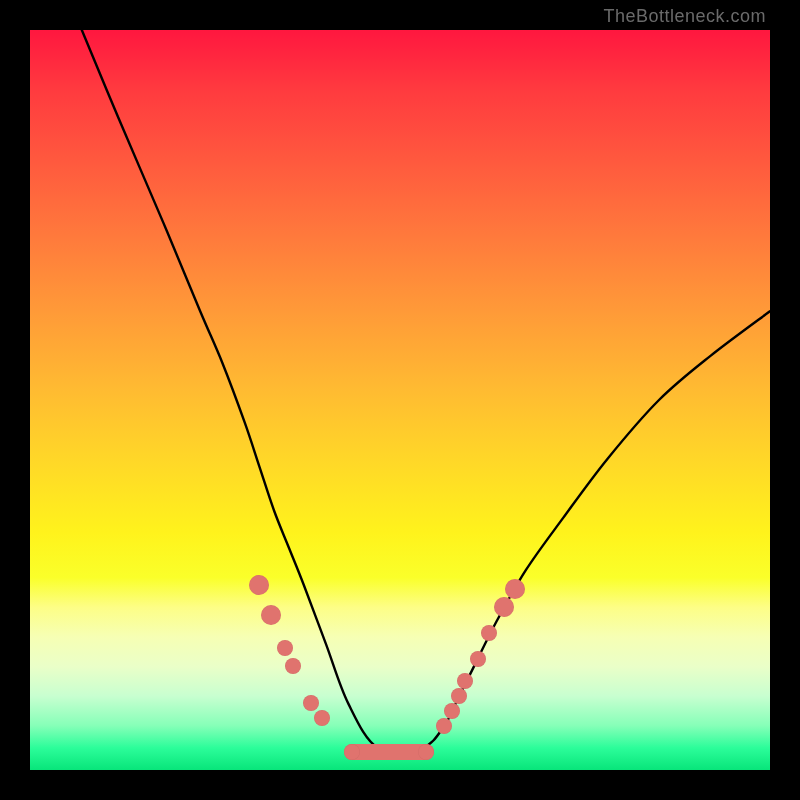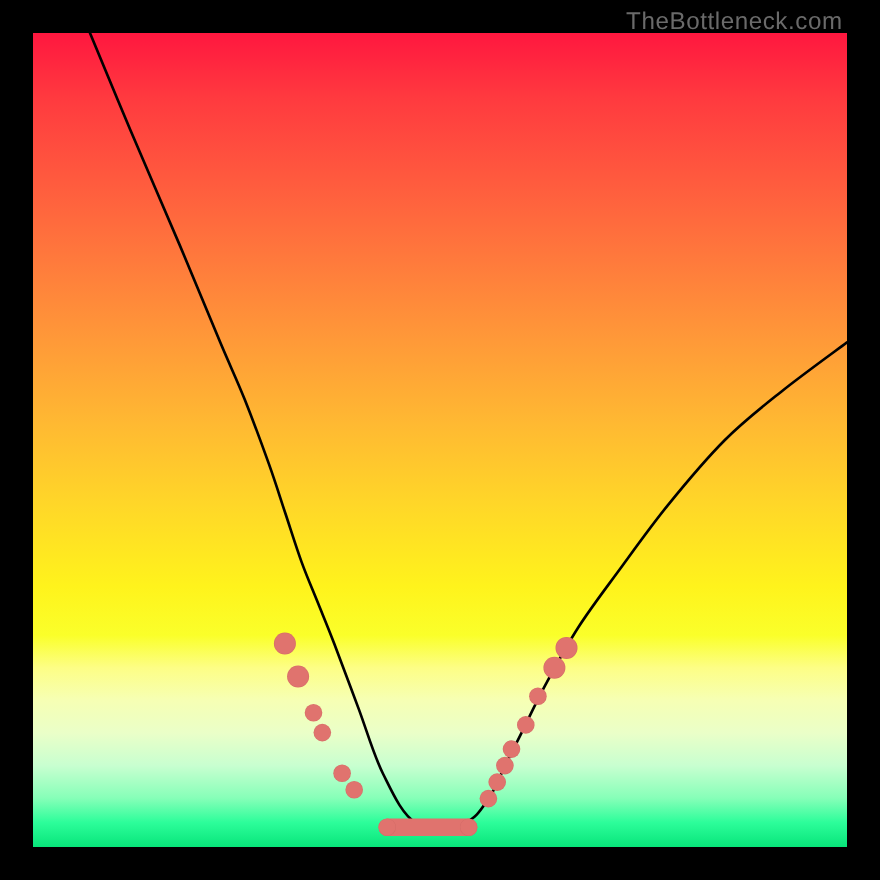--- a/index.html
+++ b/index.html
@@ -43,21 +43,21 @@
       #86ffb8 94%,
       #2cfd9a 97%,
       #08e57a 100%
     );
   }
   .watermark {
     position: absolute;
     top: 6px;
     right: 34px;
     font-family: Arial, Helvetica, sans-serif;
-    font-size: 22px;
+    font-size: 18px;
     letter-spacing: 0.5px;
     font-weight: 500;
     color: #6a6a6a;
     user-select: none;
   }
   svg.curve {
     position: absolute;
     left: 0;
     top: 0;
     width: 740px;

